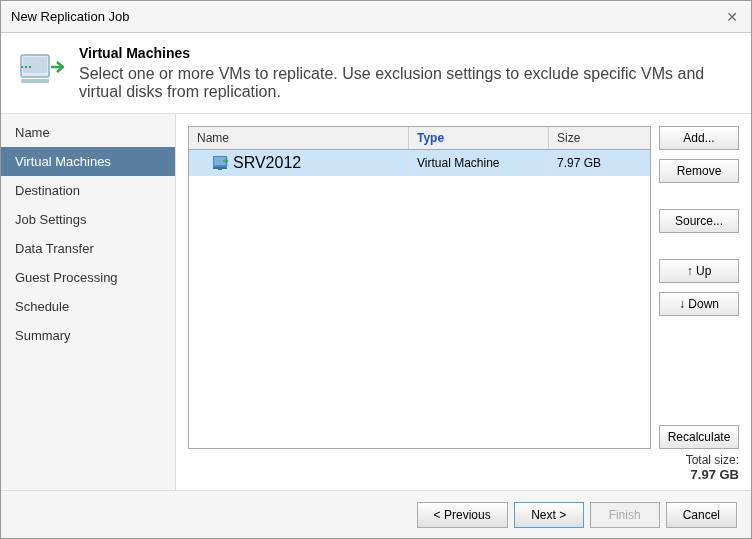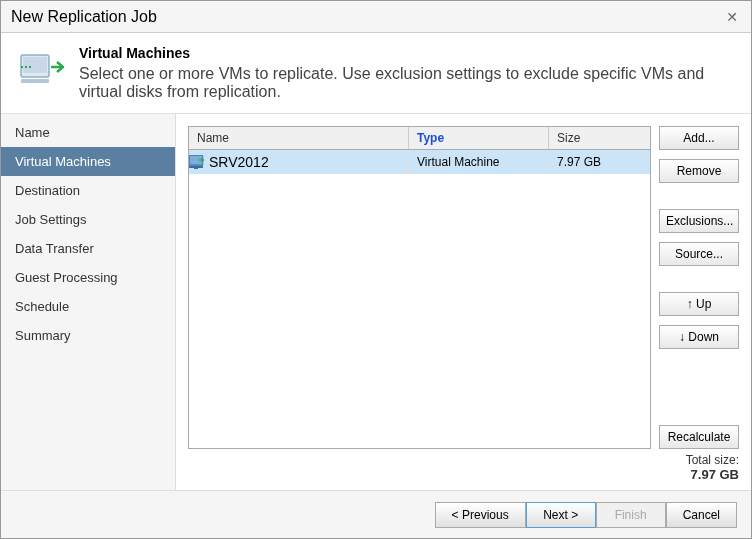--- a/index.html
+++ b/index.html
@@ -26,21 +26,21 @@
     .title-bar {
       background: #f5f5f5;
       border-bottom: 1px solid #ccc;
       padding: 6px 10px;
       display: flex;
       justify-content: space-between;
       align-items: center;
       height: 32px;
     }
     .title-bar-text {
-      font-size: 16px;
+      font-size: 13px;
       font-weight: normal;
       color: #000;
     }
     .close-btn {
       width: 18px;
       height: 18px;
       background: none;
       border: none;
       cursor: pointer;
       font-size: 14px;
@@ -134,23 +134,23 @@
     .col-type { width: 140px; padding: 4px 8px; border-right: 1px solid #ccc; font-size: 12px; color: #1d4ed8; font-weight: bold; }
     .col-size { padding: 4px 8px; font-size: 12px; color: #333; }
     .table-body { flex: 1; overflow-y: auto; }
     .table-row {
       display: flex;
       align-items: center;
     }
     .table-row.selected { background: #cce4f7; }
     .row-name {
       width: 220px;
-      padding: 4px 0;
+      padding: 4px 24px;
       border-right: 1px solid #e0e0e0;
-      font-size: 14px;
+      font-size: 16px;
       display: flex;
       align-items: center;
       gap: 4px;
     }
     .row-type { width: 140px; padding: 4px 8px; border-right: 1px solid #e0e0e0; font-size: 12px; }
     .row-size-val { padding: 4px 8px; font-size: 12px; }
     .side-buttons {
       display: flex;
       flex-direction: column;
       gap: 9px;
@@ -178,21 +178,21 @@
       font-weight: bold;
       font-size: 13px;
     }
     .footer {
       display: flex;
       justify-content: flex-end;
       align-items: center;
       padding: 8px 14px;
       border-top: 1px solid #ddd;
       background: #f5f5f5;
-      gap: 0;
+      gap: 6px;
       height: 48px;
     }
     .footer-btn {
       padding: 5px 16px;
       border: 1px solid #aaa;
       background: linear-gradient(to bottom, #fff, #e0e0e0);
       cursor: pointer;
       font-size: 12px;
       color: #000;
       min-width: 70px;
@@ -274,21 +274,20 @@
                 <div class="row-type">Virtual Machine</div>
                 <div class="row-size-val">7.97 GB</div>
               </div>
             </div>
           </div>
 
           <div class="side-buttons">
             <button class="side-btn">Add...</button>
             <button class="side-btn">Remove</button>
             <div style="height:8px;"></div>
-            <button class="side-btn">Exclusions...</button>
             <button class="side-btn">Source...</button>
             <div style="height:8px;"></div>
             <button class="side-btn">
               <span>↑</span>
               <span>Up</span>
             </button>
             <button class="side-btn">
               <span>↓</span>
               <span>Down</span>
             </button>

